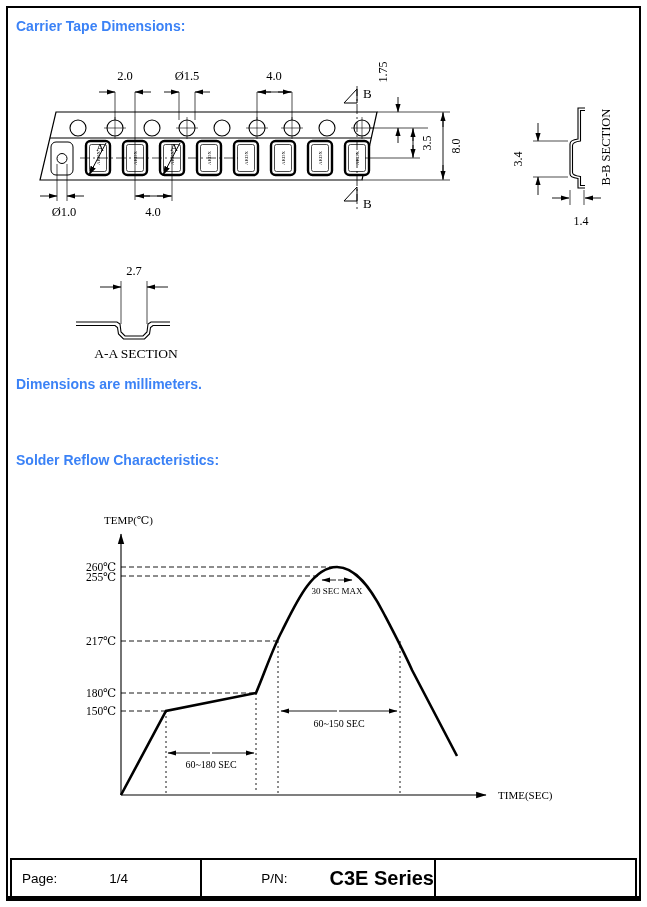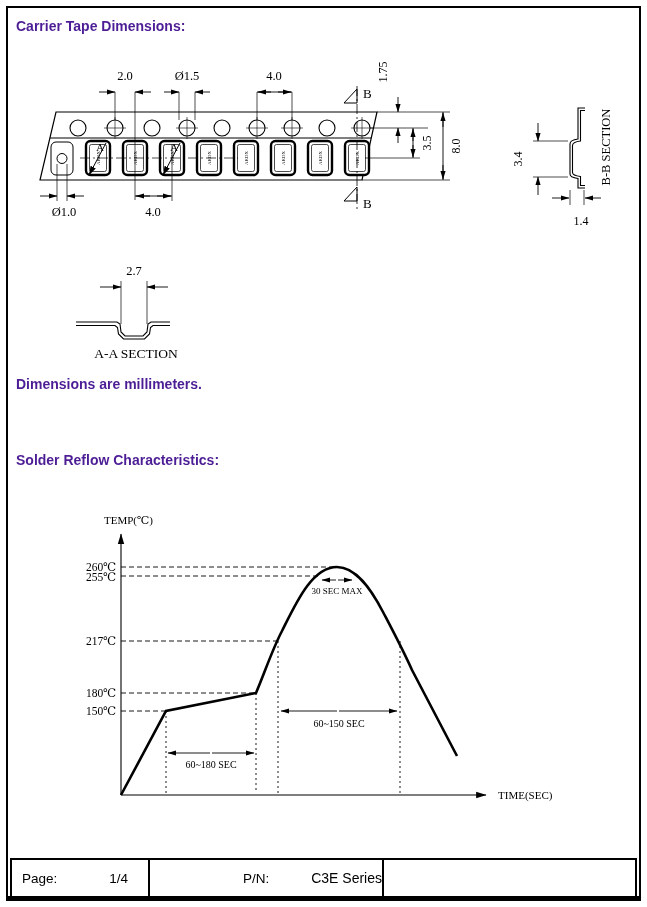--- a/index.html
+++ b/index.html
@@ -1,39 +1,39 @@
 <!DOCTYPE html>
 <html><head>
 <meta charset="utf-8">
 <style>
   html,body{margin:0;padding:0;background:#fff;}
   .page{position:relative;width:647px;height:907px;background:#fff;overflow:hidden;
         font-family:"Liberation Sans","DejaVu Sans",sans-serif;color:#000;}
   .page-border{position:absolute;left:6px;top:6px;width:635px;height:895px;
         border:2px solid #000;border-bottom-width:5px;box-sizing:border-box;pointer-events:none;}
-  .heading{position:absolute;left:16px;font-size:14px;font-weight:bold;color:#4c1d95;}
+  .heading{position:absolute;left:16px;font-size:14px;font-weight:bold;color:#3b82f6;}
   .h-carrier{top:18px;}
   .h-note{top:376px;}
   .h-reflow{top:452px;}
   svg{position:absolute;left:0;}
   svg text{fill:#000;font-family:"Liberation Serif","DejaVu Serif",serif;}
   .tape-svg{top:40px;}
   .chart-svg{top:490px;}
   .footer{position:absolute;left:10px;top:858px;width:627px;height:40px;
         border:2px solid #000;box-sizing:border-box;display:flex;align-items:stretch;
         font-size:13.5px;}
   .fcell{display:flex;align-items:center;box-sizing:border-box;}
   .fcell+.fcell{border-left:2px solid #000;}
-  .fc1{width:136px;}
+  .fc1{width:188px;}
   .fc2{width:173px;}
   .fc3{width:234px;justify-content:flex-end;}
   .fc4{flex:1;}
   .flabel{margin-left:10px;}
   .fpageval{margin-left:52px;}
-  .fpn{margin-left:42px;font-weight:normal;font-size:14px;}
+  .fpn{margin-left:42px;font-weight:bold;font-size:20px;}
 </style>
 </head>
 <body>
 
 <div class="page">
   <div class="page-border"></div>
 
   <div class="heading h-carrier">Carrier Tape Dimensions:</div>
 
   <svg class="tape-svg" width="647" height="340" viewBox="0 0 647 340">

